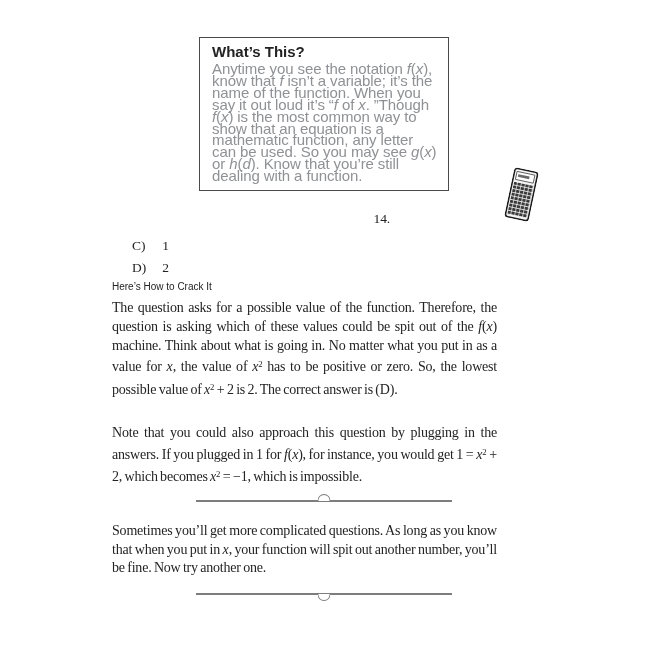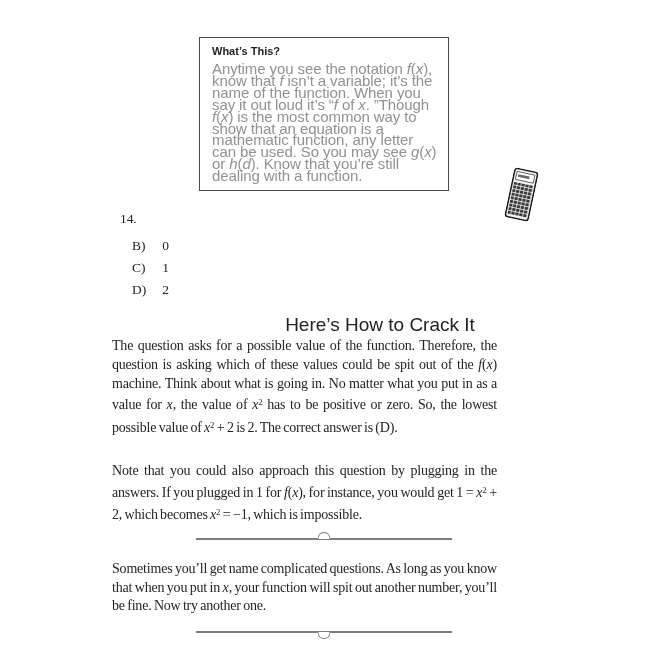--- a/index.html
+++ b/index.html
@@ -21,54 +21,54 @@
 
   
   .whats-box{
     width:250px;margin:0 auto;
     border:1.6px solid var(--box-border);
     padding:6px 10px 8px 12px;
     font-family:"Liberation Sans",sans-serif;
     background:var(--paper);
   }
   .whats-box h3{
-    margin:0 0 4px 0;font-size:11px;line-height:15px;
+    margin:0 0 4px 0;font-size:15px;line-height:15px;
     color:var(--ink);font-weight:bold;
   }
   .whats-box p{
     margin:0;font-size:15px;line-height:11.9px;
     letter-spacing:-0.1px;color:var(--muted);
   }
 
   
   .question{
     display:flex;margin:18px 0 0 120px;
-    font-size:13.5px;line-height:19.5px;letter-spacing:-0.1px;
+    font-size:13.5px;line-height:19.5px;letter-spacing:-0.1px;justify-content:center;
   }
   .qnum{flex:none;width:21px}
   .qtext{width:356px}
 
   
   .calc{
     position:absolute;left:509px;top:169px;width:25px;height:51px;
     transform:rotate(12deg);
   }
   .calc svg{display:block}
 
   
   .choices{margin:6px 0 0 132px;font-size:13.5px;letter-spacing:-0.1px}
   .choice{height:22px;line-height:22px}
   .cl{display:inline-block;width:22px}
   .cv{display:inline-block;min-width:15px;text-align:right}
 
   
   .crack{
-    margin:16px 0 0 112px;
+    margin:0 0 0 112px;
     font-family:"Liberation Sans",sans-serif;
-    font-size:19px;line-height:15.5px;font-weight:400;color:var(--ink);text-align:center;
+    font-size:10px;line-height:15.5px;font-weight:400;color:var(--ink);
   }
   .para{
     margin:5px 0 0 112px;width:385px;
     font-size:14px;line-height:18.8px;
     letter-spacing:-0.2px;word-spacing:-0.9px;
     text-align:justify;color:var(--ink);
   }
   .para + .para{margin-top:24px}
   .it{font-style:italic}
   .sup{font-size:0.62em;vertical-align:0.5em;letter-spacing:0}
@@ -111,38 +111,35 @@
       </defs>
       <rect x="0.9" y="0.9" width="23.2" height="49.2" rx="2.6" fill="#f5f5f5" stroke="#1c1c1c" stroke-width="1.6"></rect>
       <rect x="3.4" y="3.8" width="18.2" height="8.2" fill="#ffffff" stroke="#4a4a4a" stroke-width="0.8"></rect>
       <rect x="5.2" y="6.3" width="11.5" height="2.6" fill="#6a6a6a"></rect>
       <rect x="2.6" y="14.5" width="19.8" height="33.0" fill="url(#keys)"></rect>
     </svg>
   </div>
 
   <div class="choices">
     <div class="choice">
-      <span class="cl">B)</span><span class="cv">0</span>
-    </div>
-    <div class="choice">
       <span class="cl">C)</span><span class="cv">1</span>
     </div>
     <div class="choice">
       <span class="cl">D)</span><span class="cv">2</span>
     </div>
   </div>
 
   <h4 class="crack">Here’s How to Crack It</h4>
 
   <p class="para"><span>The question asks for a possible value of the function. Therefore, the question is asking which of these values could be spit out of the </span><span class="it">f</span><span>(</span><span class="it">x</span><span>) machine. Think about what is going in. No matter what you put in as a value for </span><span class="it">x</span><span>, the value of </span><span class="it">x</span><span class="sup">2</span><span> has to be positive or zero. So, the lowest possible value of </span><span class="it">x</span><span class="sup">2</span><span> + 2 is 2. The correct answer is (D).</span></p>
   <p class="para"><span>Note that you could also approach this question by plugging in the answers. If you plugged in 1 for </span><span class="it">f</span><span>(</span><span class="it">x</span><span>), for instance, you would get 1 = </span><span class="it">x</span><span class="sup">2</span><span> + 2, which becomes </span><span class="it">x</span><span class="sup">2</span><span> = −1, which is impossible.</span></p>
 
   <div class="divider">
     <span class="arc up"></span>
   </div>
 
-  <p class="para para3"><span>Sometimes you’ll get name complicated questions. As long as you know that when you put in </span><span class="it">x</span><span>, your function will spit out another number, you’ll be fine. Now try another one.</span></p>
+  <p class="para para3"><span>Sometimes you’ll get more complicated questions. As long as you know that when you put in </span><span class="it">x</span><span>, your function will spit out another number, you’ll be fine. Now try another one.</span></p>
 
   <div class="divider last">
     <span class="arc down"></span>
   </div>
 
 </div>
 
 </body></html>

